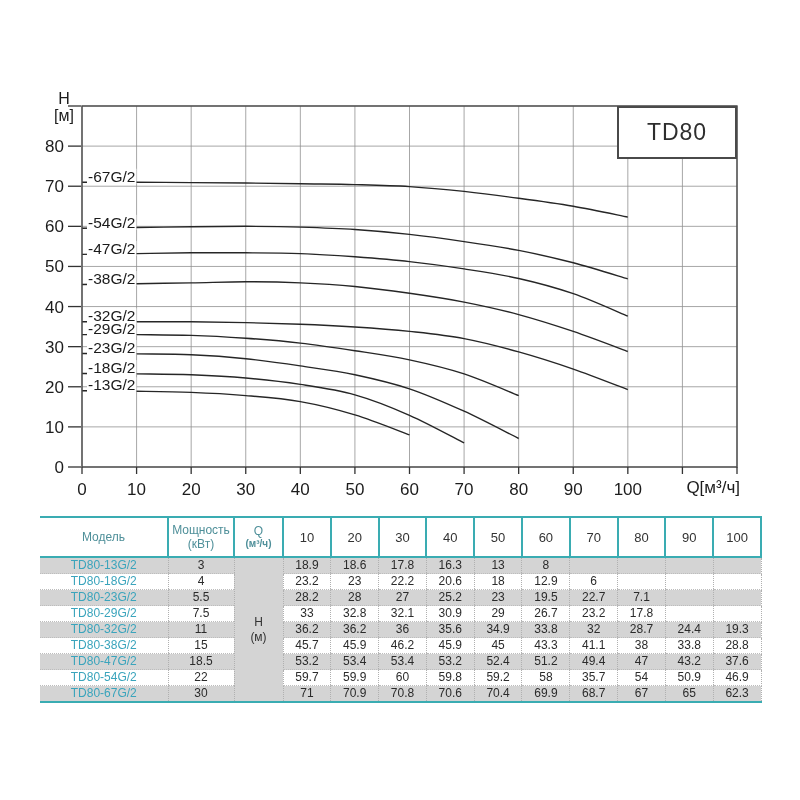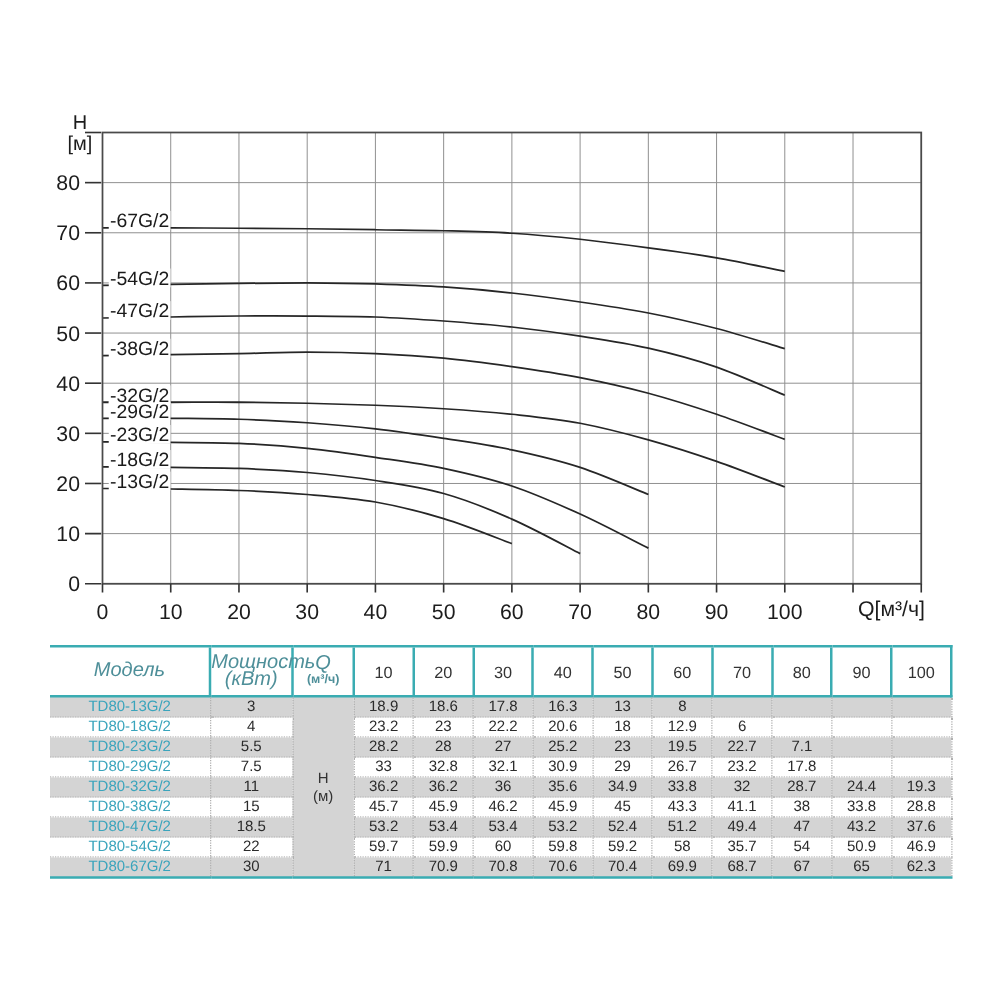--- a/index.html
+++ b/index.html
@@ -24,21 +24,21 @@
     justify-content:center;font-size:23px;color:#2e2e2e;letter-spacing:1px;}
 
   
   .ptable{position:absolute;left:40px;top:516px;width:722px;border-collapse:collapse;
     table-layout:fixed;font-size:12px;color:#2b2b2b;}
   .ptable thead th{height:40px;border-top:2px solid var(--teal);
     border-bottom:2px solid var(--teal);font-weight:400;vertical-align:middle;
     text-align:center;background:#fff;}
   .ptable thead th + th{border-left:2px solid var(--teal);margin-left:33px;}
   .ptable thead th:last-child{border-right:2px solid var(--teal);}
-  .th-label{color:var(--header-text);font-size:16px;line-height:14px;font-style:italic;}
+  .th-label{color:var(--header-text);font-size:12px;line-height:14px;}
   .th-sub{color:var(--header-text);font-size:10px;line-height:12px;font-weight:bold;}
   .th-flow{color:#333;font-size:13px;}
   .w-model{width:128px;}
   .w-power{width:66px;}
   .w-q{width:49px;}
   .ptable td{height:15.6px;line-height:15px;text-align:center;vertical-align:middle;
     border-bottom:1px dotted #bdbdbd;font-size:12px;color:#2b2b2b;}
   .ptable td + td{border-left:1px dotted #b0b0b0;}
   .ptable td:last-child{border-right:1px dotted #b0b0b0;}
   .ptable tr.gray td{background:var(--row-gray);}
@@ -149,20 +149,23 @@
       <text x="64" y="152.1111111111111" font-size="17" fill="#1c1c1c" text-anchor="end" font-family="&quot;Liberation Sans&quot;,&quot;DejaVu Sans&quot;,sans-serif">80</text>
     </svg>
 
   <div class="h-axis-label">
     <div>H</div>
     <div>[м]</div>
   </div>
 
   <div class="q-axis-label">Q[м³/ч]</div>
 
+  <div class="chart-title-box">
+    <span>TD80</span>
+  </div>
 
   <table class="ptable">
     <thead>
       <tr>
         <th class="w-model th-label">Модель</th>
         <th class="w-power">
           <div class="th-label">Мощность</div>
           <div class="th-label">(кВт)</div>
         </th>
         <th class="w-q">

